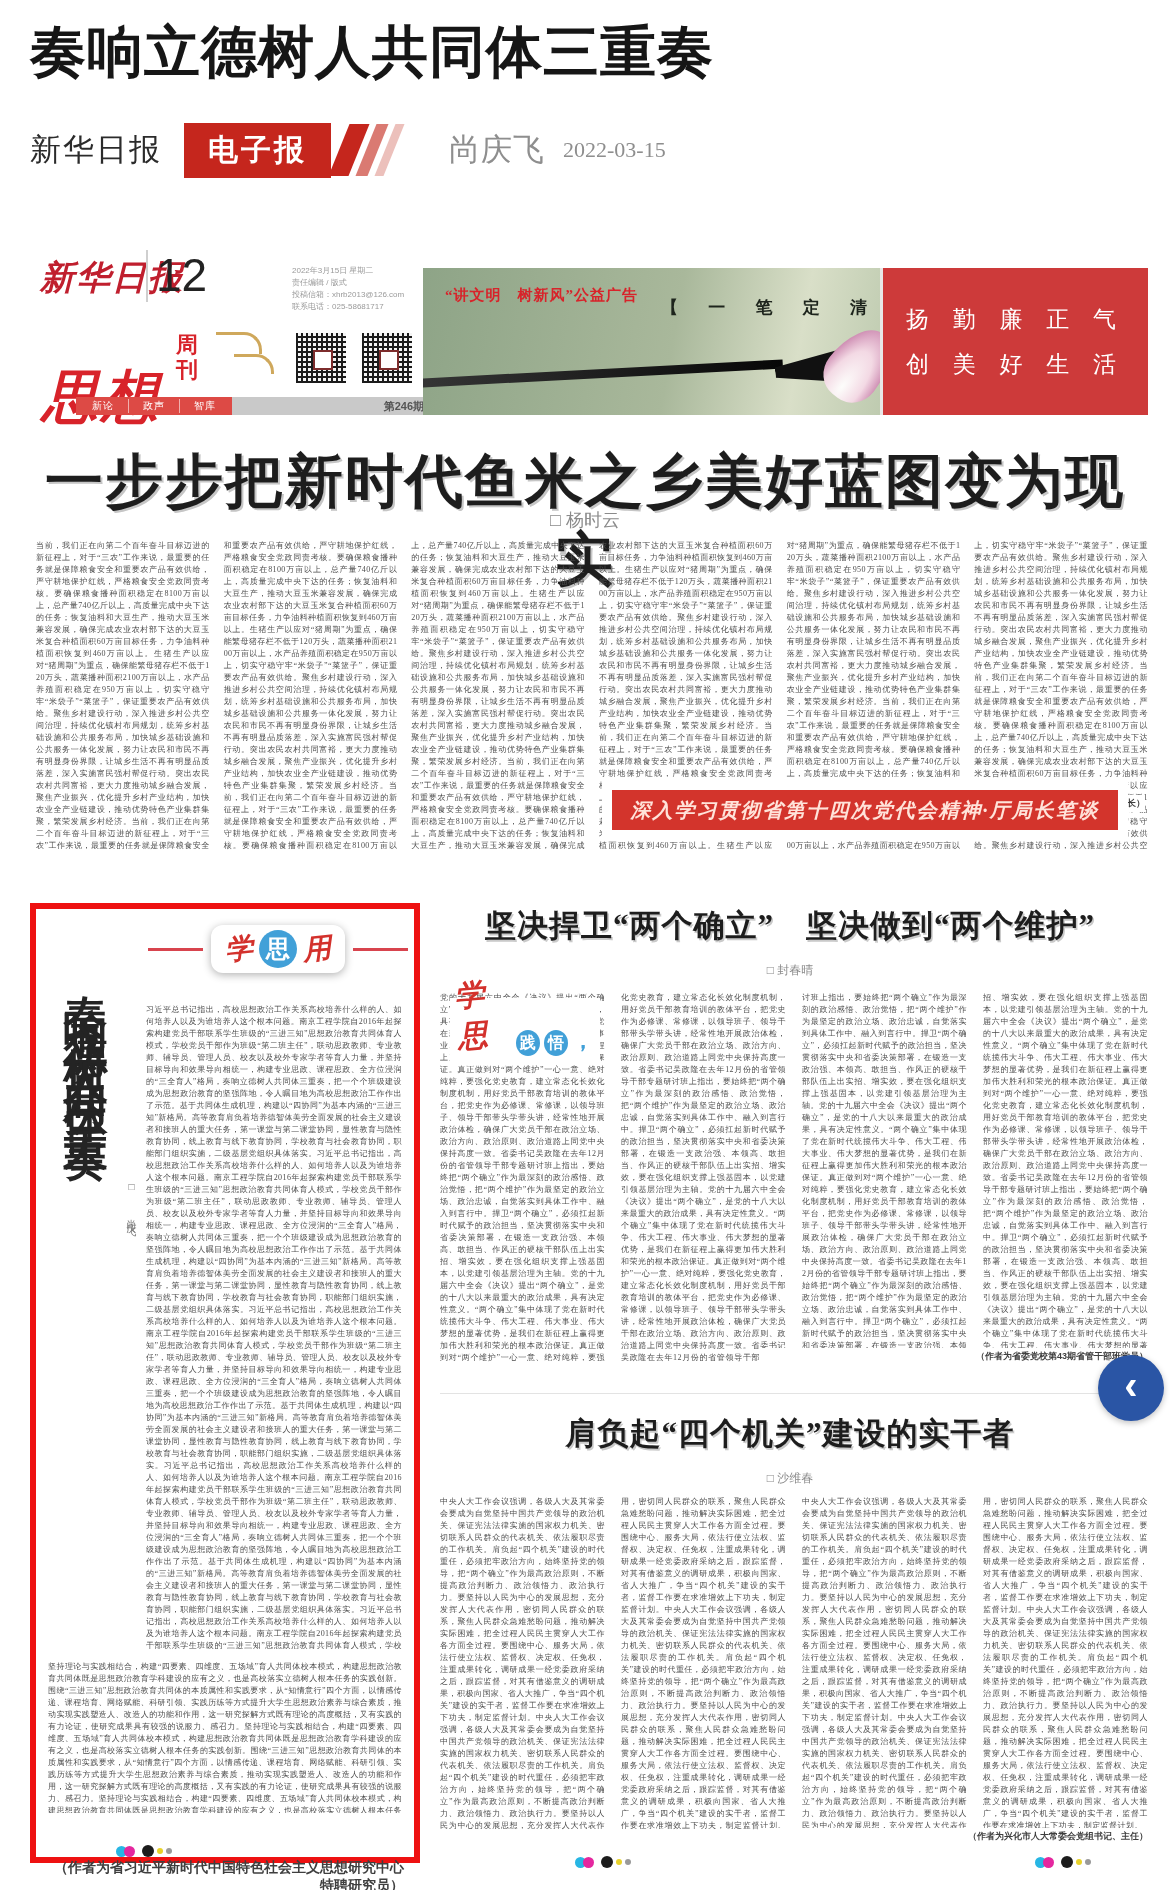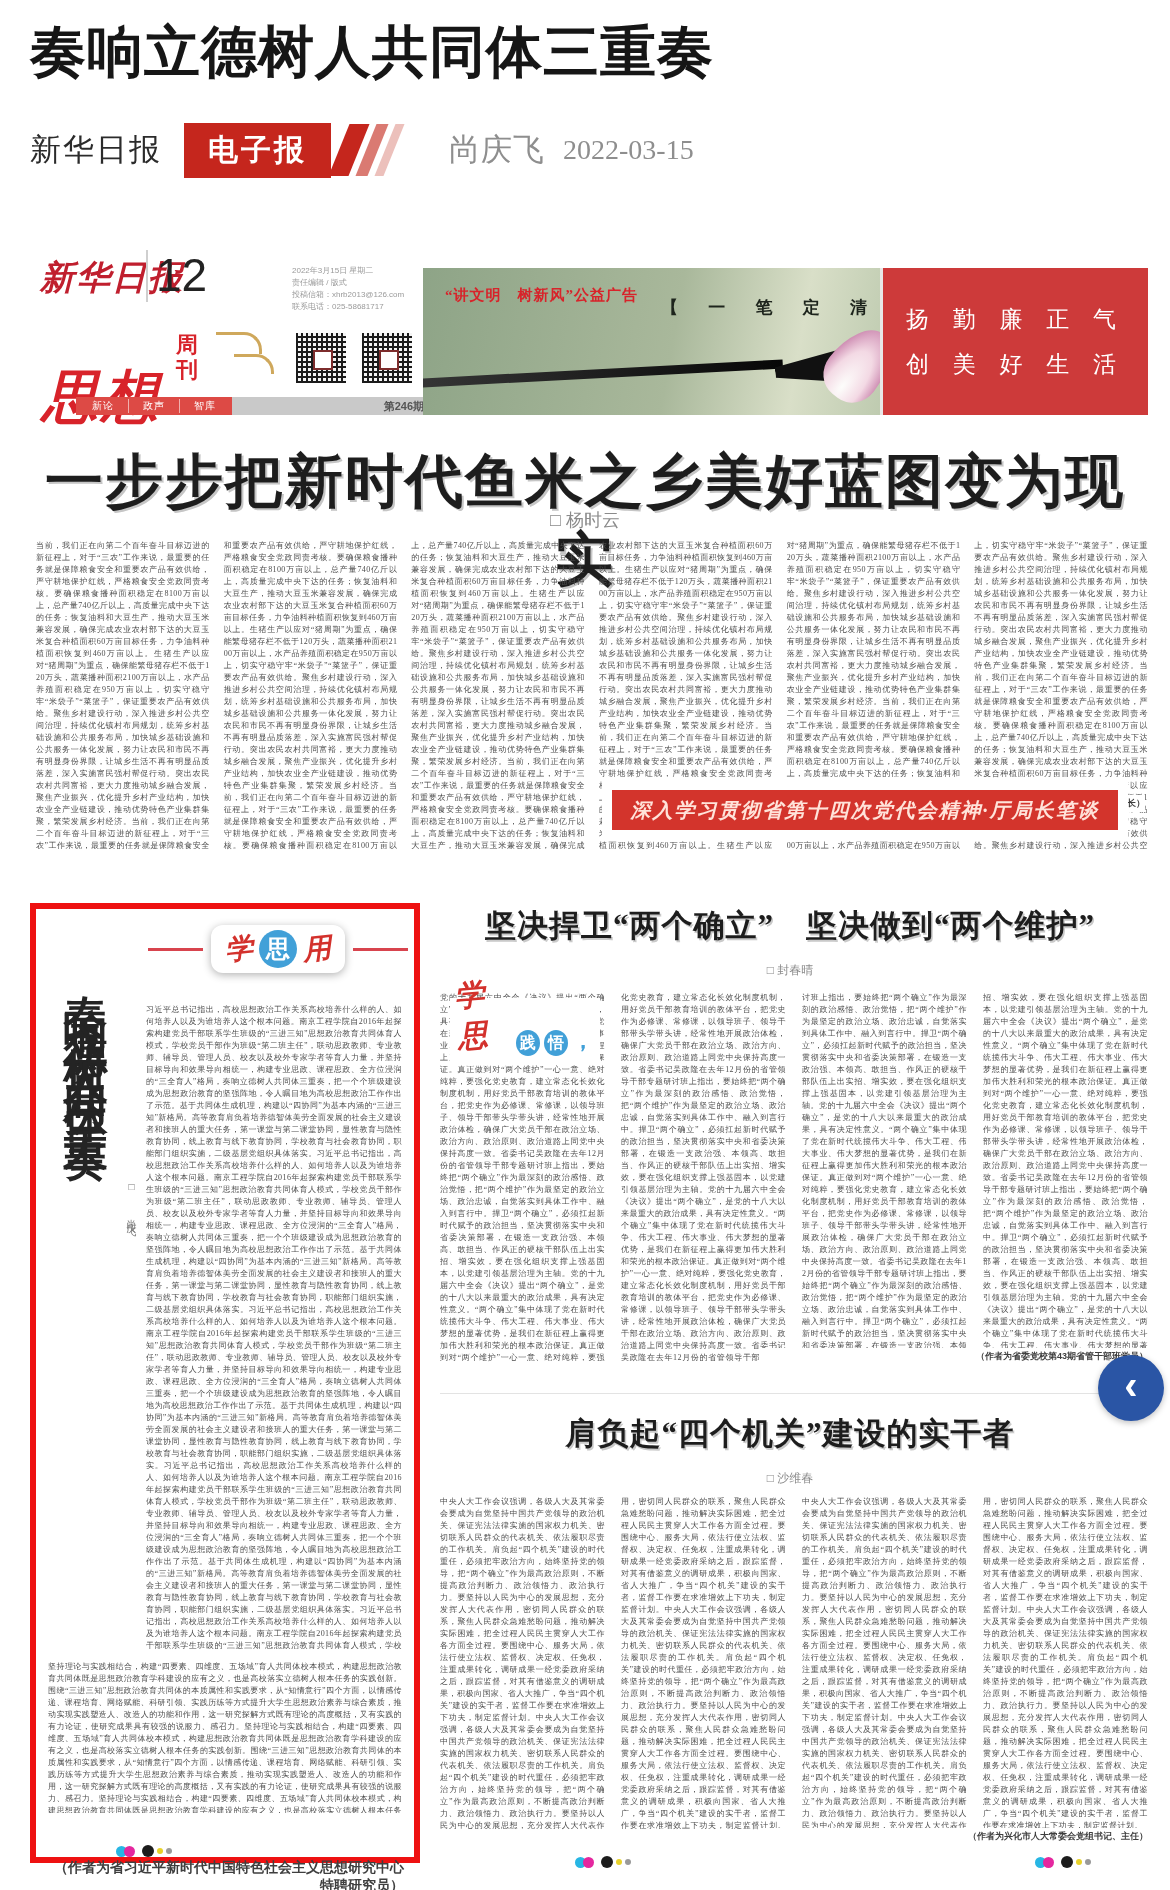--- a/index.html
+++ b/index.html
@@ -15,21 +15,21 @@
   .brand-name { font-size:31px; color:#2b2b2b; letter-spacing:2px; }
   .epaper-badge { margin-left:22px; background:#c5261d; color:#fff; font-size:30px;
                   font-weight:700; padding:7px 24px; letter-spacing:3px; }
   .stripes { display:flex; margin-left:8px; height:52px; align-items:stretch; }
   .stripes i { display:block; transform:skewX(-22deg); margin-right:7px; }
   .s1 { width:20px; background:#c5261d; }
   .s2 { width:12px; background:#da7a72; }
   .s3 { width:9px;  background:#ecc0bb; }
   .byline-author { margin-left:48px; font-size:31px; color:#8e8e8e;
                    font-family:"Liberation Serif", serif; letter-spacing:1px; }
-  .pub-date { margin-left:18px; font-size:28px; color:#8e8e8e;
+  .pub-date { margin-left:18px; font-size:22px; color:#8e8e8e;
               font-family:"Liberation Serif", serif; }
 
   
   .paper { position:absolute; left:0; top:210px; width:1170px; height:1680px; background:#fff; }
   .abs { position:absolute; }
 
   
   .mast-logo { left:40px; top:45px; color:#c01f2e; font-size:34px; font-weight:700;
                font-style:italic; font-family:"Liberation Serif", serif; letter-spacing:2px; }
   .mast-div { left:146px; top:40px; width:2px; height:52px; background:#cfcfcf; }

